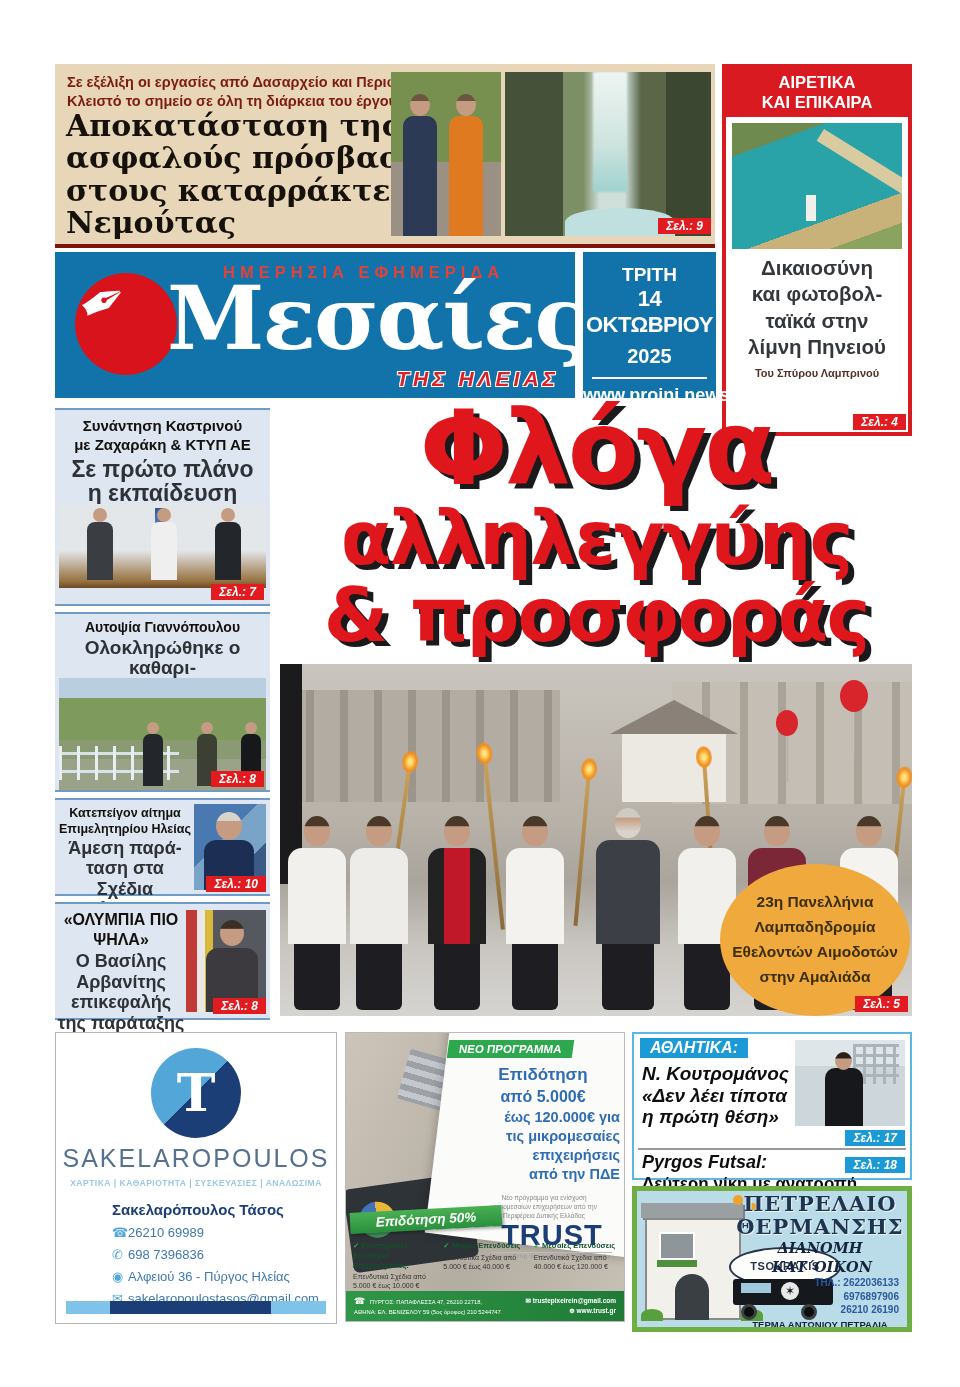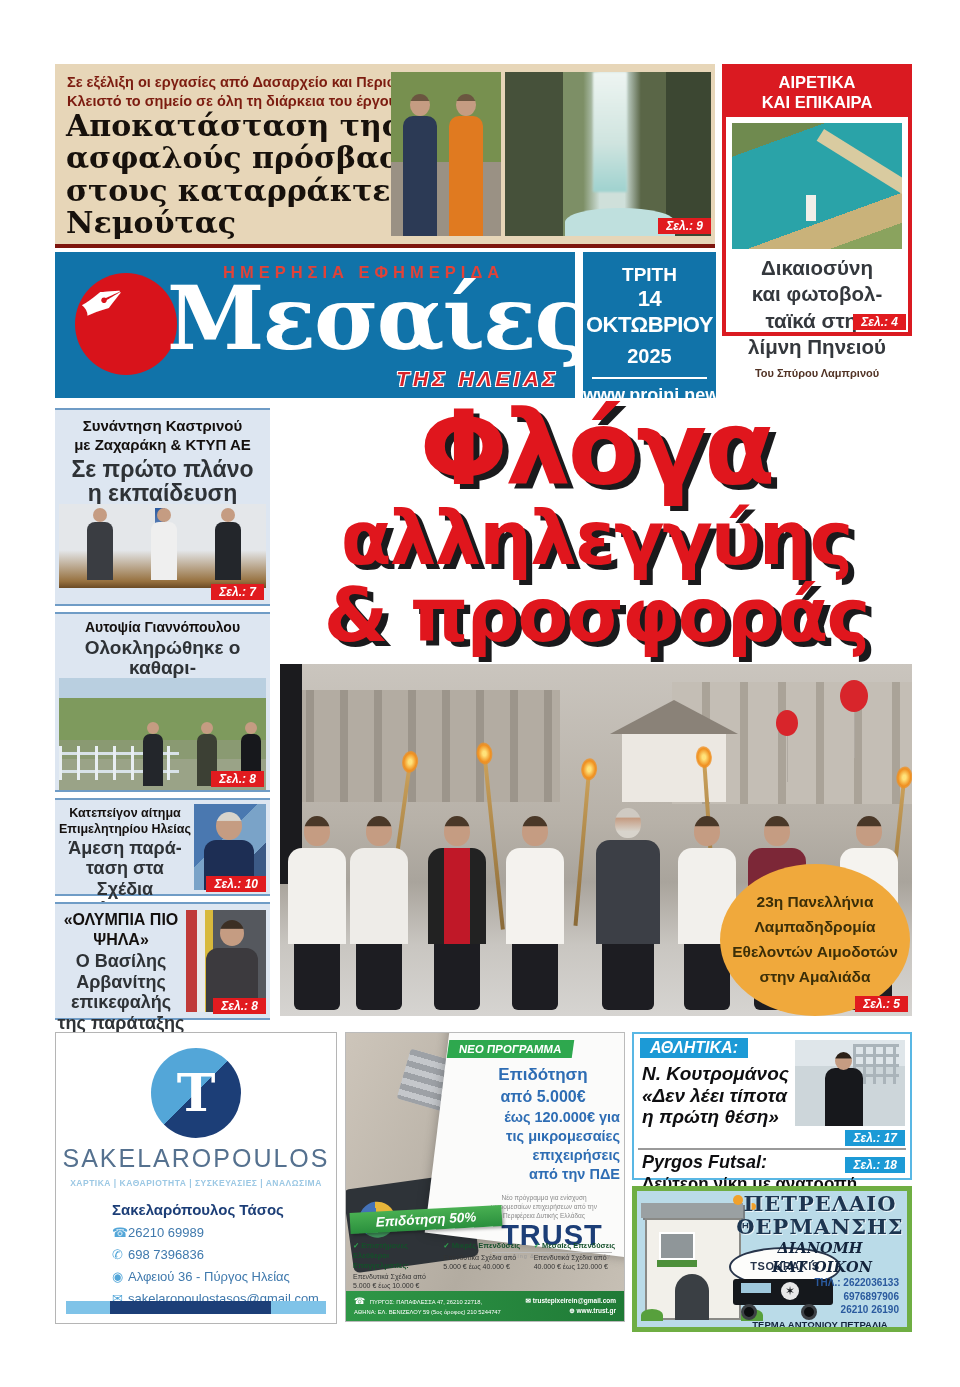--- a/index.html
+++ b/index.html
@@ -14,21 +14,21 @@
   .pm-man{position:absolute;bottom:0;width:34px;height:120px;border-radius:10px 10px 0 0;}
   .pm-man::before{content:"";position:absolute;top:-22px;left:7px;width:20px;height:22px;border-radius:50%;background:linear-gradient(#6b5640 30%,#c59c82 32%);}
   .photo-falls{left:450px;top:8px;width:206px;height:164px;background:linear-gradient(90deg,#46513a 0 28%,#7d8f66 28% 38%,#cfe0da 46% 58%,#5a6647 66% 78%,#3c4732 78% 100%);}
   .falls-stream{position:absolute;left:88px;top:0;width:34px;height:120px;background:linear-gradient(#eef5f2,#cfe4df 60%,#9fd2cf);filter:blur(1px);}
   .falls-pool{position:absolute;left:60px;bottom:0;width:110px;height:28px;background:#bfe0de;border-radius:50% 50% 0 0;}
 
   .pref{position:absolute;background:#e11b1f;color:#fff;font-weight:bold;font-style:italic;font-size:12px;padding:1px 8px;white-space:nowrap;}
   .pref-blue{background:#1c9ad6;}
 
   
-  .opinion{position:absolute;left:722px;top:64px;width:190px;height:272px;border:4px solid #da1a21;background:#fff;box-sizing:border-box;}
+  .opinion{position:absolute;left:722px;top:64px;width:190px;height:372px;border:4px solid #da1a21;background:#fff;box-sizing:border-box;}
   .op-header{background:#da1a21;color:#fff;text-align:center;font-weight:bold;font-size:16.5px;line-height:1.22;padding:4px 0 5px;}
   .op-photo{position:relative;margin:6px;height:126px;background:linear-gradient(160deg,#6f8a4f 0 18%,#2aa3a8 18% 70%,#c9b27a 70% 86%,#8aa35e 86%);overflow:hidden;}
   .op-road{position:absolute;right:-20px;top:34px;width:110px;height:14px;background:#d9cba0;transform:rotate(32deg);}
   .op-tower{position:absolute;left:74px;top:72px;width:10px;height:26px;background:#f0efe9;}
   .op-head{margin-top:4px;text-align:center;font-weight:bold;font-size:20.5px;line-height:1.28;color:#34383d;}
   .op-byline{margin-top:7px;text-align:center;font-weight:bold;font-size:11px;color:#523325;}
   .op-pref{right:2px;bottom:2px;}
 
   
   .masthead{position:absolute;left:55px;top:252px;width:520px;height:146px;background:#1173a9;}

